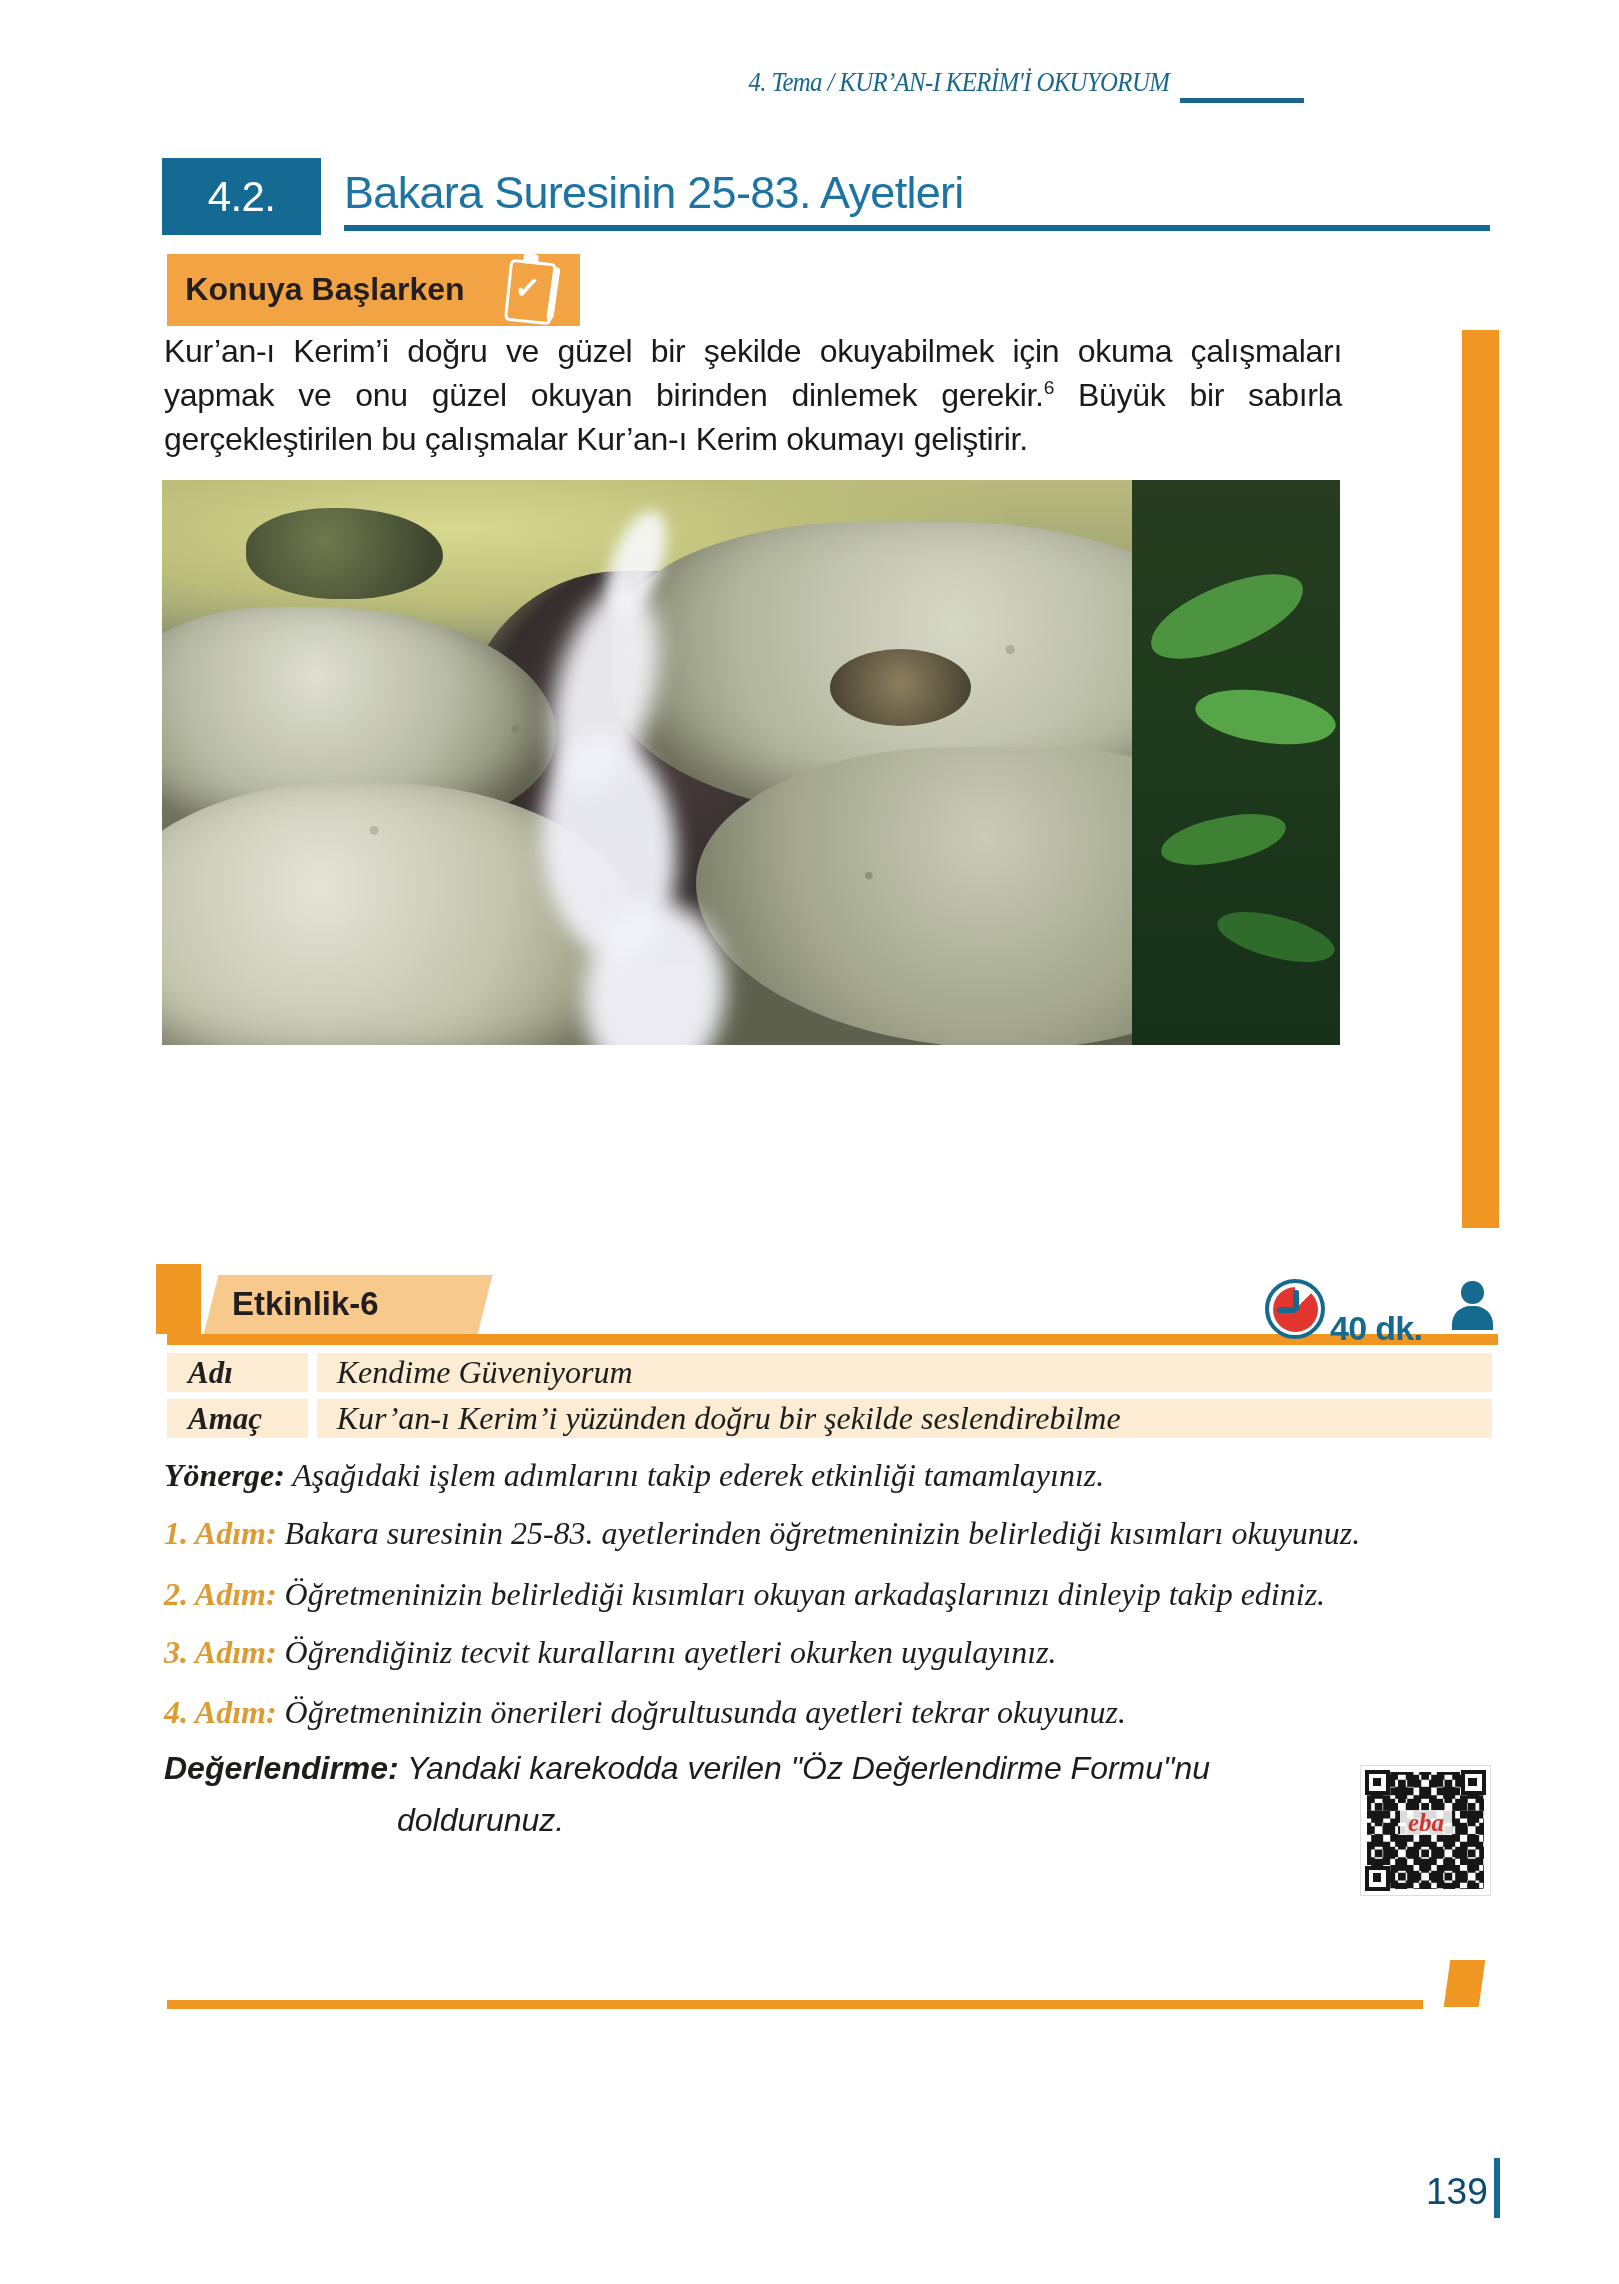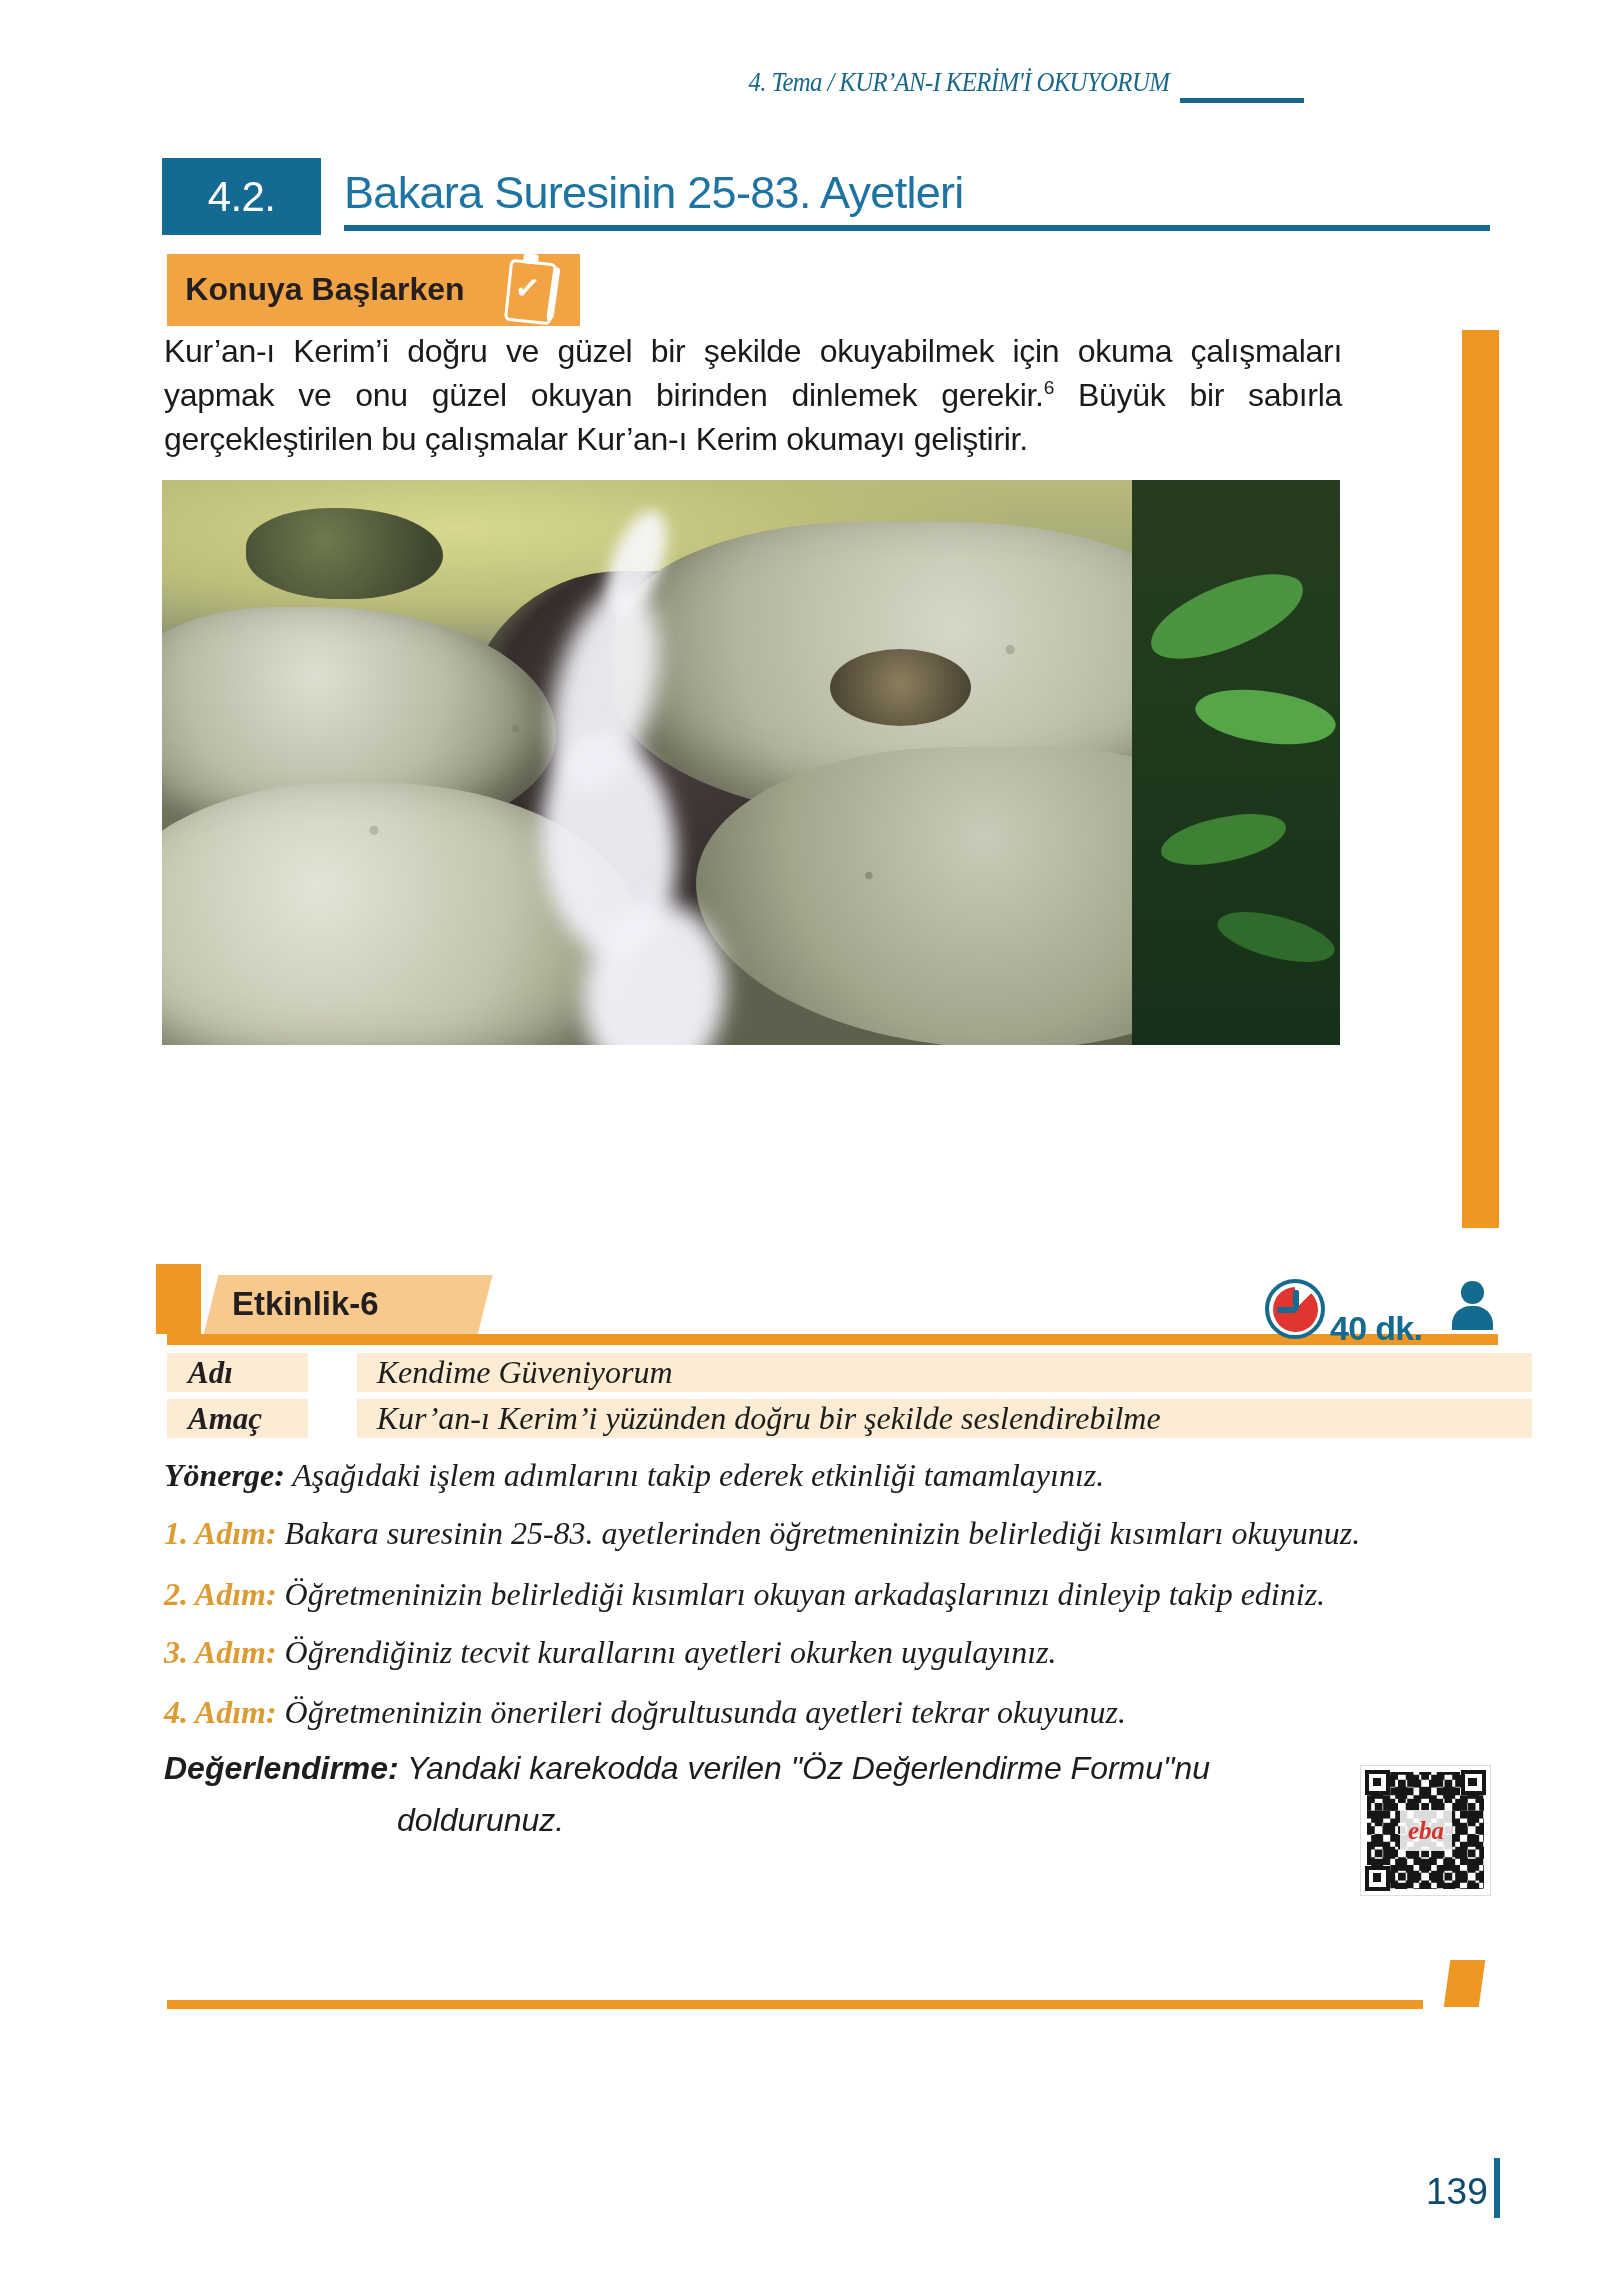--- a/index.html
+++ b/index.html
@@ -108,21 +108,21 @@
   .person .body{position:absolute;left:0;top:25px;width:41px;height:24px;border-radius:18.3px 18.3px 0 0;background:#156a90;}
 
   
   .info-row{position:absolute;left:167px;height:39px;}
   .info-label{position:absolute;left:0;top:0;width:141px;height:39px;background:#fcecd4;
         font-family:"Liberation Serif",serif;font-style:italic;font-weight:700;font-size:31px;
         color:#231f20;display:flex;align-items:center;padding-left:21px;box-sizing:border-box;}
   .info-value{position:absolute;left:150px;top:0;width:1175px;height:39px;background:#fcecd4;
         font-family:"Liberation Serif",serif;font-style:italic;font-size:32px;color:#1d1d1b;
         display:flex;align-items:center;padding-left:19.7px;box-sizing:border-box;
-        transform-origin:left;margin-left:40px;}
+        transform-origin:left;}
   .row-adi{top:1353px;} .row-amac{top:1399px;}
 
   
   .serifline{font-family:"Liberation Serif",serif;font-style:italic;font-size:32px;color:#1d1d1b;
         white-space:nowrap;position:absolute;left:164px;}
   .serifline b{font-style:italic;}
   .yonerge{top:1457px;}
   .yonerge .lbl{font-weight:700;color:#1d1d1b;}
   .step1{top:1515px;} .step2{top:1576px;} .step3{top:1634px;} .step4{top:1694px;}
   .step-lbl{font-weight:700;color:#dd9b33;}
@@ -133,21 +133,21 @@
 
   
   .qr{position:absolute;left:1361px;top:1766px;width:129px;height:129px;background:#fff;
         outline:0.7px solid #ddd;}
   .qr-noise{position:absolute;left:5.6px;top:5.6px;right:5.6px;bottom:5.6px;
         background:repeating-conic-gradient(#161616 0 25%,transparent 0 50%) 0 0/15.5px 15.5px,
                    repeating-conic-gradient(#161616 0 25%,#fff 0 50%) 4.2px 2.8px/24px 24px;}
   .finder{position:absolute;width:25px;height:25px;border:4.9px solid #161616;background:#fff;box-sizing:border-box;}
   .finder:after{content:"";position:absolute;left:3.5px;top:3.5px;width:8.4px;height:8.4px;background:#161616;}
   .finder.tl{left:4.2px;top:4.2px;} .finder.tr{right:4.2px;top:4.2px;} .finder.bl{left:4.2px;bottom:4.2px;}
-  .qr-center{position:absolute;left:39px;top:44px;width:52px;height:41px;background:rgba(255,255,255,.85);
+  .qr-center{position:absolute;left:39px;top:44px;width:52px;height:25px;background:rgba(255,255,255,.85);
         display:flex;align-items:center;justify-content:center;}
   .qr-eba{font-family:"Liberation Serif",serif;font-style:italic;font-weight:700;font-size:25px;color:#d2342c;}
 
   
   .bottom-rule{position:absolute;left:167px;top:2000px;width:1256px;height:9.1px;background:#ef9722;}
   .bottom-par{position:absolute;left:1447px;top:1960px;width:35px;height:47px;background:#ef9722;
         transform:skewX(-8deg);}
   .pagenum{position:absolute;left:1426px;top:2171px;font-family:Liberation Sans, sans-serif;
         font-size:37px;color:#0c4a6e;}
   .pagenum-tick{position:absolute;left:1494px;top:2158px;width:5.6px;height:60px;background:#156a90;}

